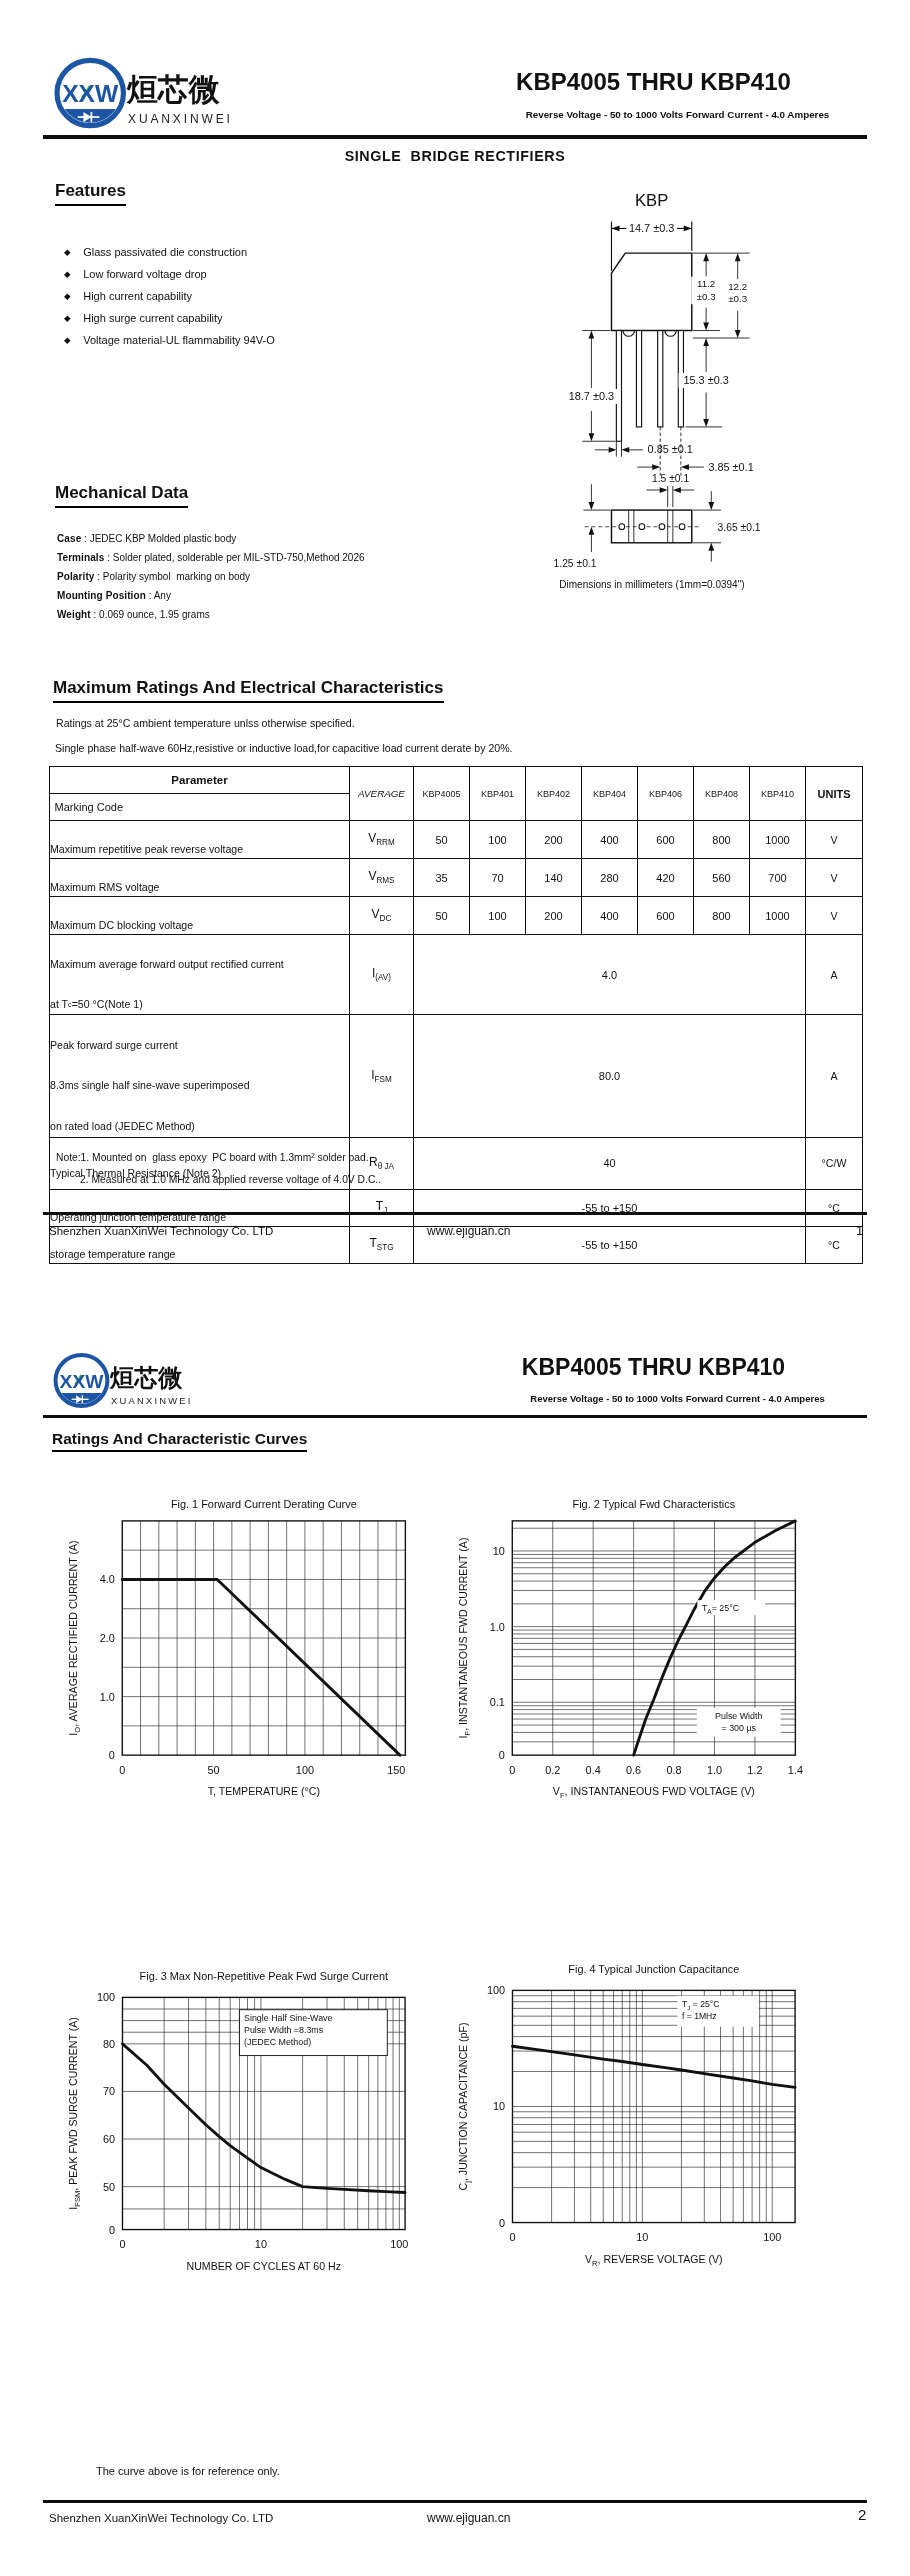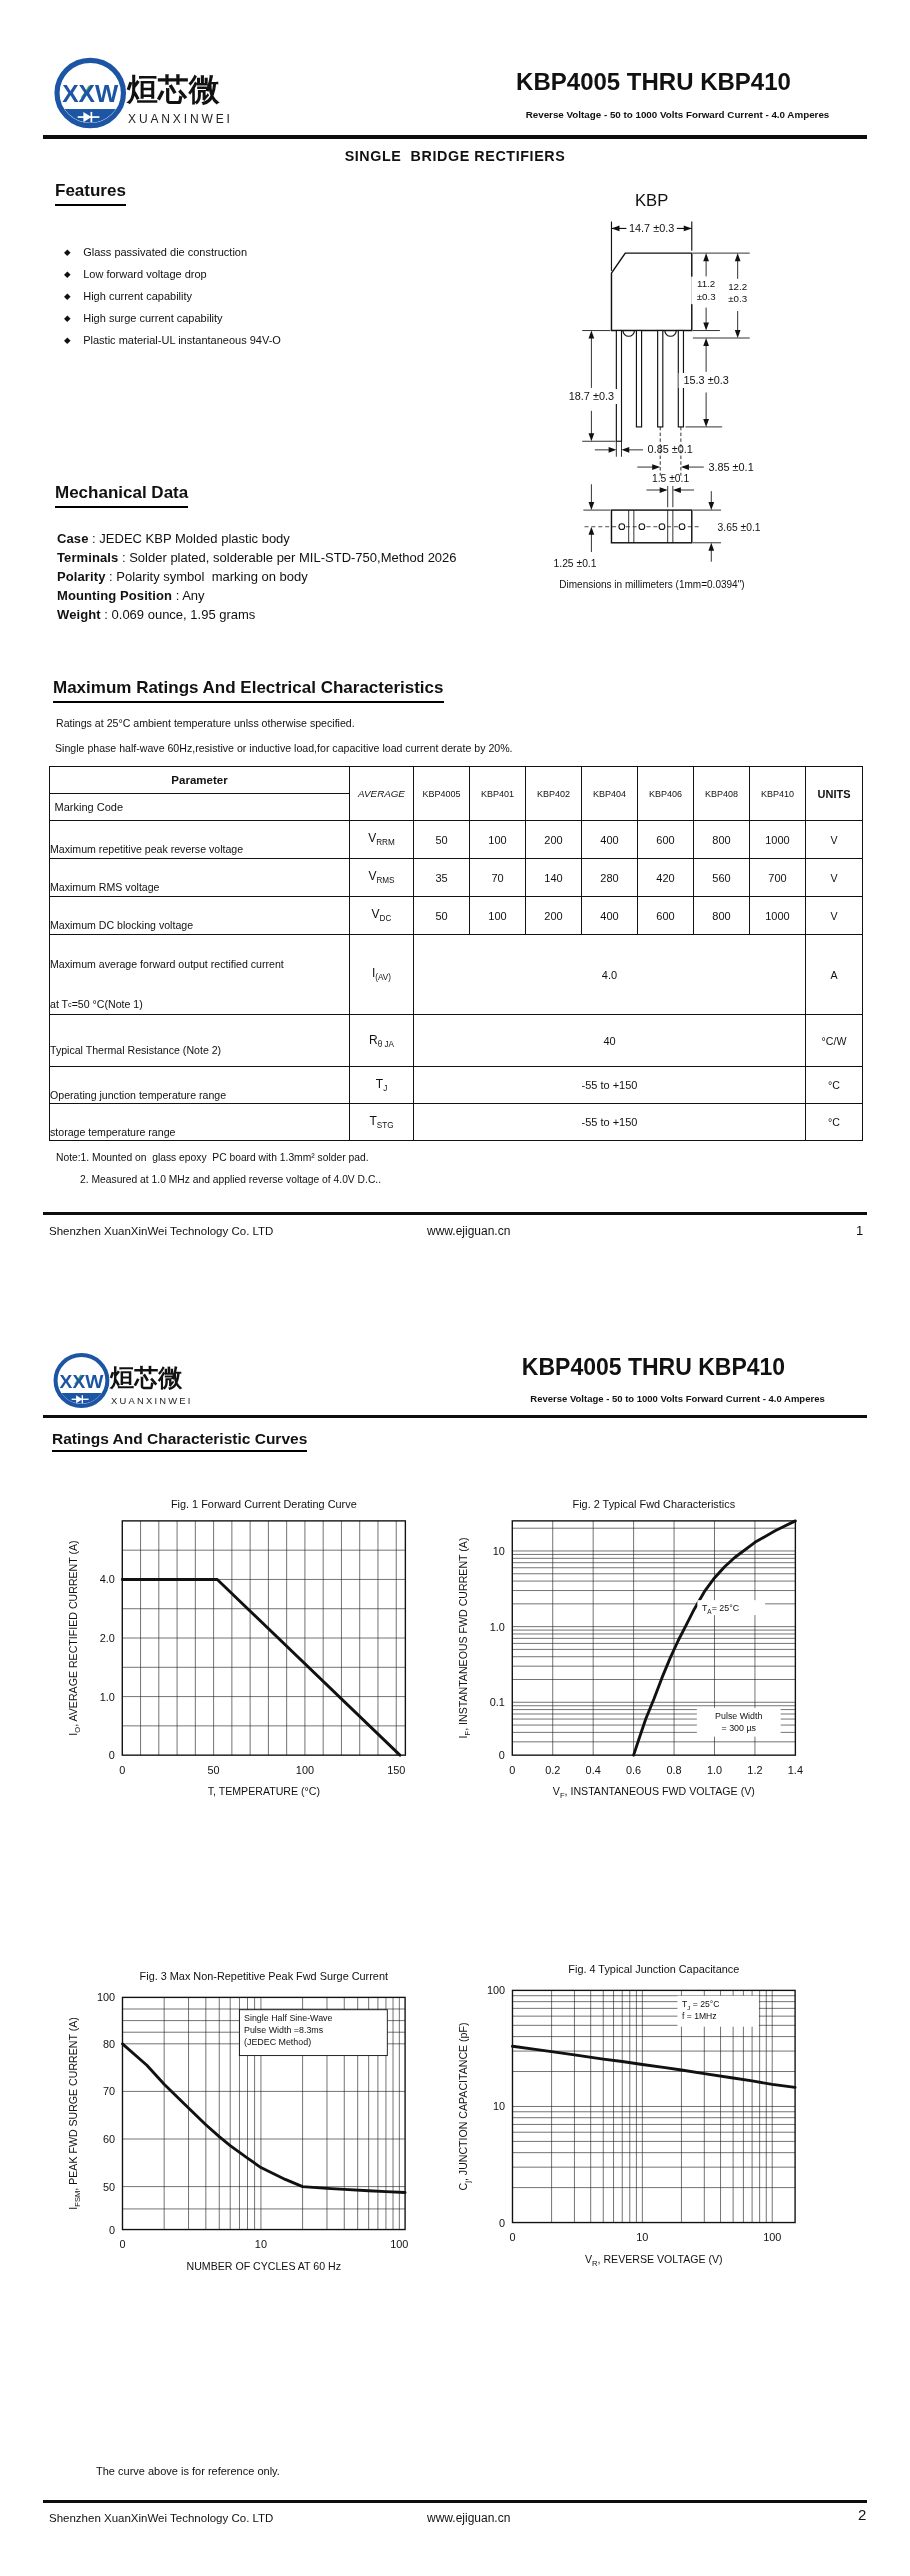--- a/index.html
+++ b/index.html
@@ -7,21 +7,21 @@
   .sheet{position:relative;width:910px;height:2576px;background:#fff;overflow:hidden;}
   .abs{position:absolute;}
   .rule{position:absolute;background:#0d0d0d;}
   .title{font-weight:bold;font-size:24px;text-align:center;letter-spacing:0px;}
   .subtitle{font-weight:bold;font-size:9.8px;text-align:center;white-space:pre;}
   .doc-title{font-weight:bold;font-size:14.3px;text-align:center;white-space:pre;letter-spacing:0.6px;}
   .sect{font-weight:bold;font-size:17px;border-bottom:2.9px solid #000;display:inline-block;padding-bottom:2.9px;}
   .sect2{font-weight:bold;font-size:15.5px;border-bottom:2.3px solid #000;display:inline-block;padding-bottom:2.3px;}
   .feat{display:flex;align-items:center;font-size:11px;height:22px;white-space:pre;}
   .diam{font-size:8.6px;margin-right:12.6px;}
-  .mline{font-size:13px;line-height:19px;white-space:pre;}
+  .mline{font-size:10px;line-height:19px;white-space:pre;}
   .mline b{letter-spacing:0.1px;}
   .intro{font-size:10.6px;white-space:pre;}
   .note{font-size:10.3px;white-space:pre;}
   .foot{font-size:11.5px;}
   .pagenum{font-size:13px;}
   .rt{border-collapse:collapse;table-layout:fixed;}
   .rt td{border:1.1px solid #111;padding:0;overflow:hidden;}
   .param{padding-left:4.6px;font-size:10.6px;vertical-align:middle;}
   .pline{display:flex;align-items:center;white-space:pre;margin-top:19px;}
   .symc{text-align:center;font-size:12px;vertical-align:middle;}
@@ -69,21 +69,21 @@
   <div class="abs doc-title" style="left:0;top:148px;width:910px">SINGLE  BRIDGE RECTIFIERS</div>
 
   <div class="abs" style="left:55px;top:181px">
     <span class="sect">Features</span>
   </div>
   <div class="abs" style="left:64px;top:241px">
       <div class="feat"><span class="diam">◆</span><span>Glass passivated die construction</span></div>
       <div class="feat"><span class="diam">◆</span><span>Low forward voltage drop</span></div>
       <div class="feat"><span class="diam">◆</span><span>High current capability</span></div>
       <div class="feat"><span class="diam">◆</span><span>High surge current capability</span></div>
-      <div class="feat"><span class="diam">◆</span><span>Plastic material-UL instantaneous 94V-O</span></div>
+      <div class="feat"><span class="diam">◆</span><span>Voltage material-UL flammability 94V-O</span></div>
     </div>
 
   <svg class="abs" style="left:550px;top:186px" width="287" height="413" viewBox="0 0 500 720" stroke="#111" fill="none" stroke-width="2">
     <text x="177" y="34" text-anchor="middle" font-size="29" fill="#111" stroke="none">KBP</text>
 
     <line x1="107" y1="62" x2="107" y2="148"></line>
       <line x1="247" y1="62" x2="247" y2="113"></line>
     <line x1="107" y1="74" x2="133" y2="74"></line>
       <line x1="221" y1="74" x2="247" y2="74"></line>
     <polygon points="107,74 121,69 121,79" fill="#111" stroke="none"></polygon>
@@ -275,20 +275,30 @@
           <td class="val">1000</td>
           <td class="unit">V</td>
         </tr>
         <tr style="height: 44px;">
           <td class="param">
             <div class="pline" style="height: 20.7px;">Maximum average forward output rectified current</div>
             <div class="pline" style="height: 20.7px;">at T<sub>c</sub>=50 °C(Note 1)</div>
           </td>
           <td class="symc">I<sub>(AV)</sub></td>
           <td colspan="7" class="val">4.0</td>
+          <td class="unit">A</td>
+        </tr>
+        <tr style="height: 67px;">
+          <td class="param">
+            <div class="pline" style="height: 21.4px;">Peak forward surge current</div>
+            <div class="pline" style="height: 21.4px;">8.3ms single half sine-wave superimposed</div>
+            <div class="pline" style="height: 21.4px;">on rated load (JEDEC Method)</div>
+          </td>
+          <td class="symc">I<sub>FSM</sub></td>
+          <td colspan="7" class="val">80.0</td>
           <td class="unit">A</td>
         </tr>
         <tr style="height: 34px;">
           <td class="param">
             <div class="pline" style="height: 32px;">Typical Thermal Resistance (Note 2)</div>
           </td>
           <td class="symc">R<sub>θ JA</sub></td>
           <td colspan="7" class="val">40</td>
           <td class="unit">°C/W</td>
         </tr>

